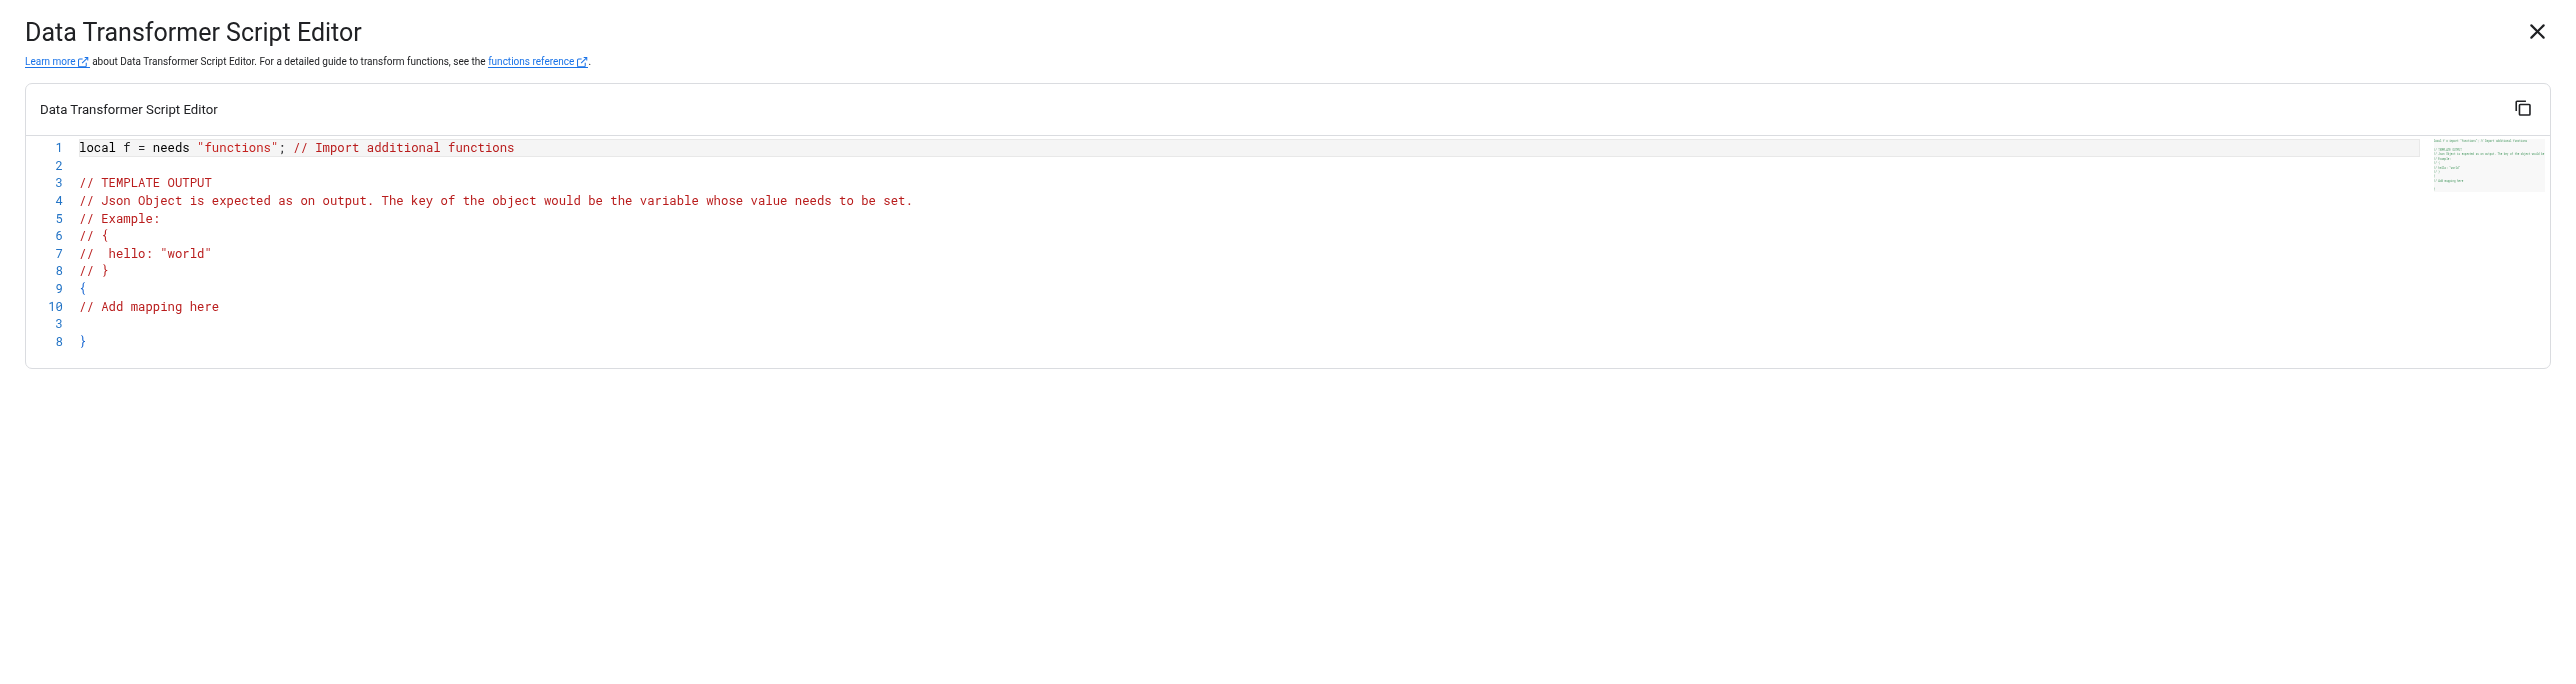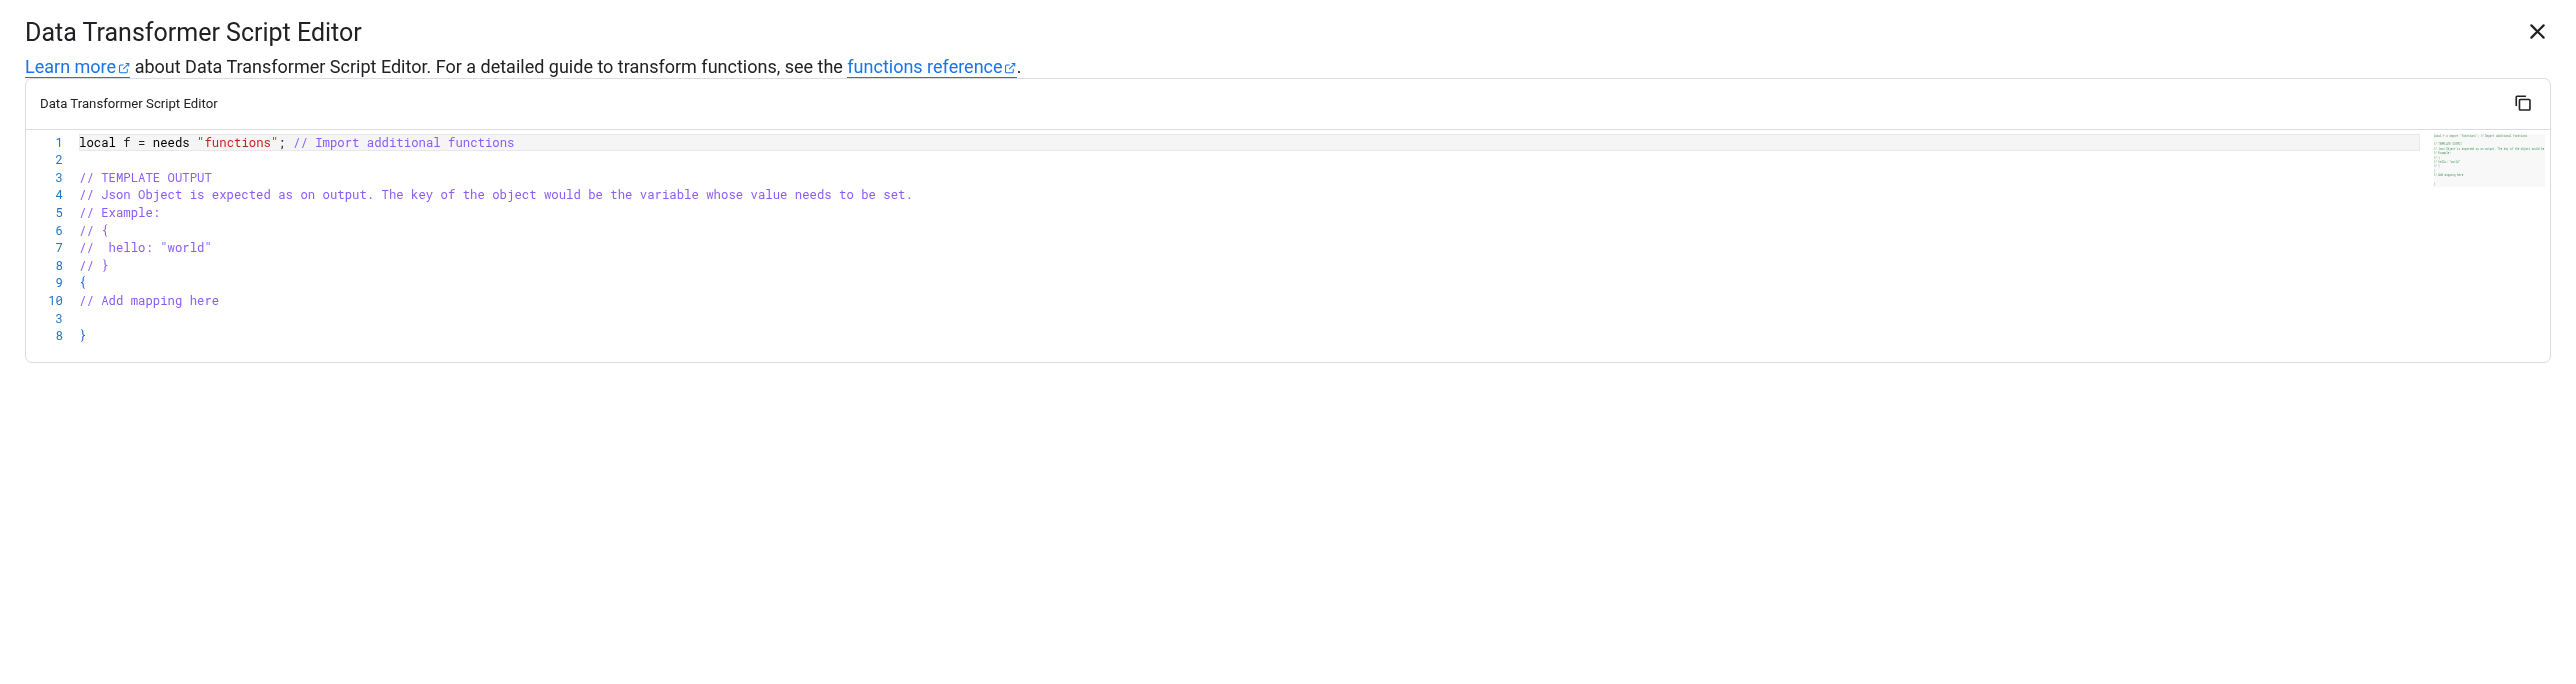--- a/index.html
+++ b/index.html
@@ -30,23 +30,23 @@
       display: flex;
       align-items: center;
       justify-content: center;
       padding: 3.5px;
     }
     .close-button svg {
       width: 21px;
       height: 21px;
     }
     .description-row {
-      font-size: 18px;
-      color: #202124;
-      margin-bottom: 1px;
+      font-size: 10px;
+      color: #202124;
+      margin-bottom: 15px;
     }
     .link {
       color: #1a73e8;
       text-decoration: none;
       border-bottom: 0.9px solid #1a73e8;
       cursor: pointer;
     }
     .external-link-icon {
       display: inline-flex;
       vertical-align: middle;
@@ -112,21 +112,21 @@
       height: 17.6px;
       white-space: pre;
     }
     .code-line.highlighted {
       background: #f5f5f5;
       box-shadow: inset 0 0 0 0.9px #e8e8e8;
       margin-right: 7px;
     }
     .tok-keyword { color: #000000; }
     .tok-string { color: #c5221f; }
-    .tok-comment { color: #8b5cf6; text-align: center; }
+    .tok-comment { color: #b91c1c; text-align: center; }
     .tok-ident { color: #202124; }
     .tok-punct { color: #1967d2; }
     .minimap {
       position: absolute;
       top: 3.5px;
       right: 5.3px;
       width: 111px;
       height: 53px;
       font-size: 2.6px;
       line-height: 4.4px;

